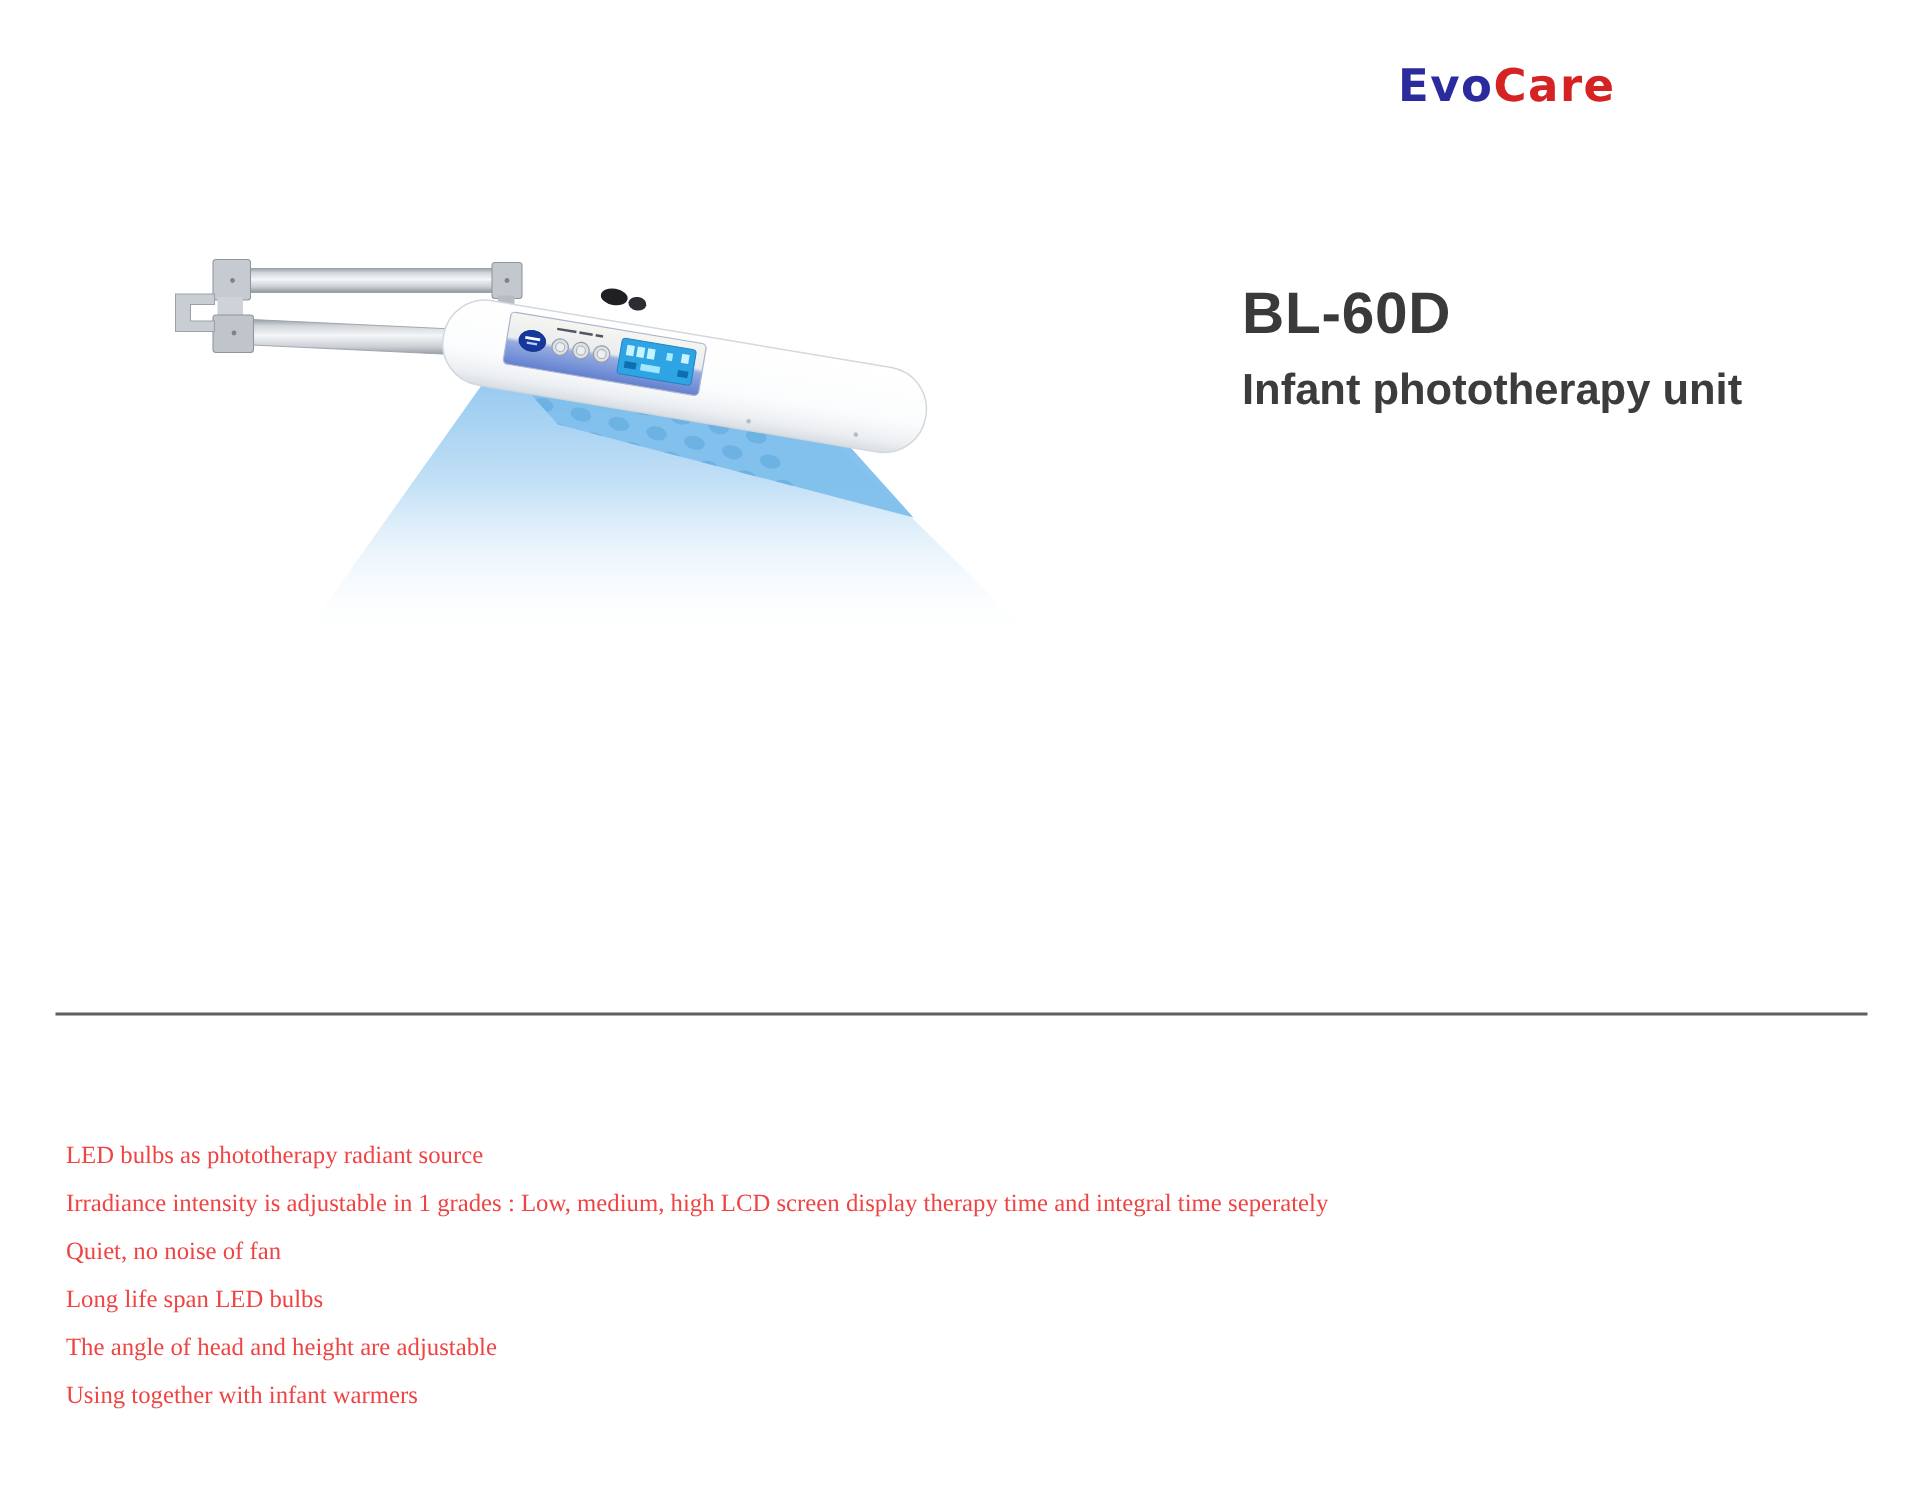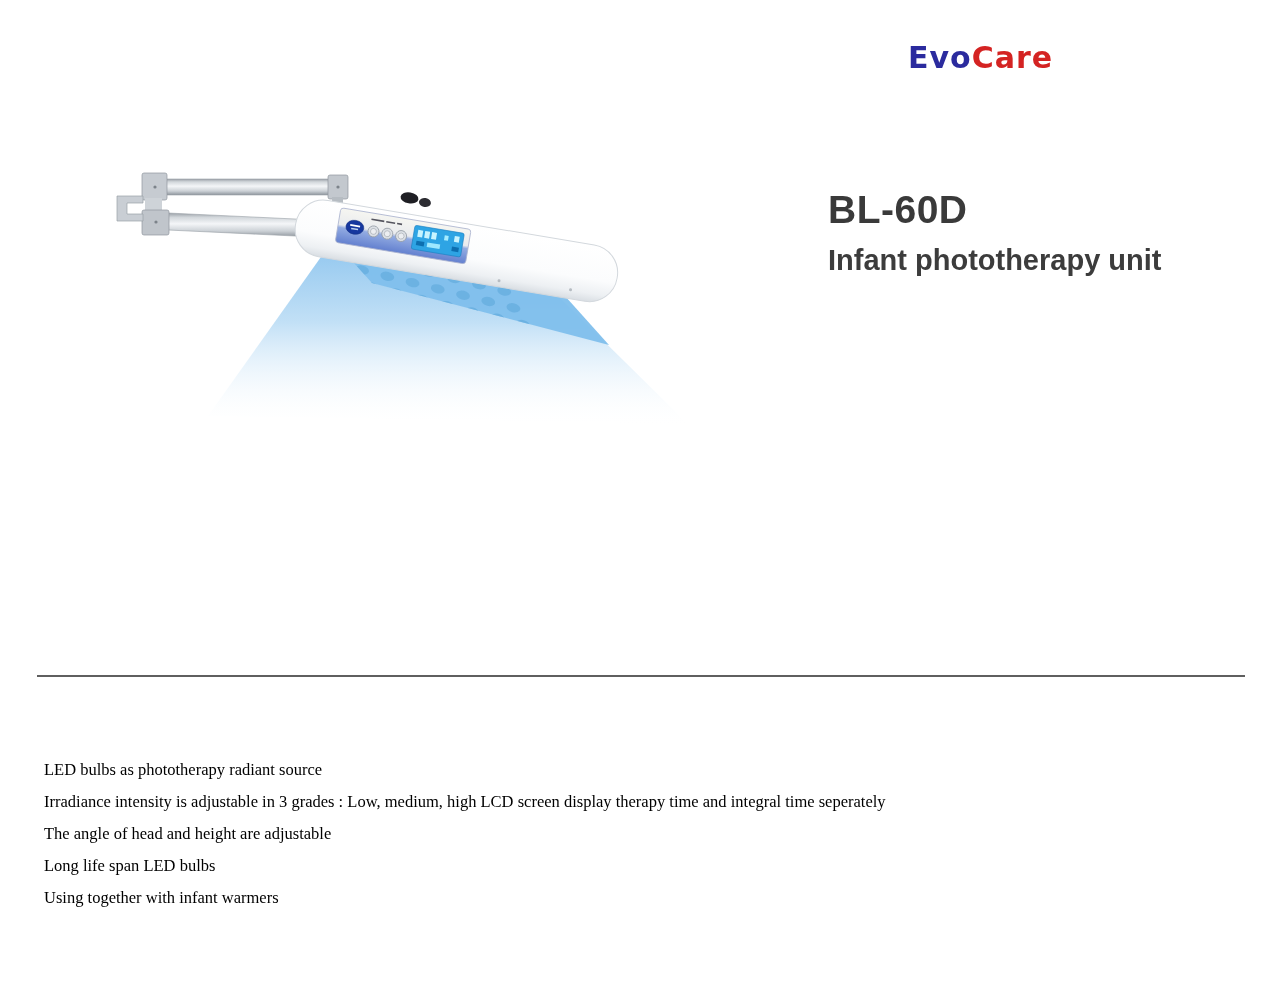--- a/index.html
+++ b/index.html
@@ -2,21 +2,21 @@
 <html><head>
 <meta charset="utf-8">
 <style>
   html,body { margin:0; padding:0; }
   body {
     width:1282px; height:1007px; position:relative;
     background:#ffffff; overflow:hidden;
     font-family:"Liberation Sans", sans-serif;
   }
   .logo {
-    position:absolute; left:908px; top:40px;
+    position:absolute; left:932px; top:40px;
     font-family:"DejaVu Sans", sans-serif;
     font-weight:bold; font-size:30px; letter-spacing:1px;
     user-select:none;
   }
   .logo-evo { color:#2b2b9e; }
   .logo-care { color:#d42322; }
 
   .device-svg { position:absolute; left:60px; top:150px; }
 
   .title-block { position:absolute; left:828px; top:190px; }
@@ -35,21 +35,21 @@
   }
 
   .features { position:absolute; left:44px; top:728px; width:1100px; }
   .features h2 {
     margin:0; font-size:29px; line-height:32px;
     font-weight:700; color:#3a3a3a;
   }
   .feat-list { margin-top:26px; }
   .feat {
     margin:0; font-family:"Liberation Serif", serif;
-    font-size:16.5px; line-height:32px; color:#000000;
+    font-size:16.5px; line-height:32px; color:#ef4444;
   }
 </style>
 </head>
 <body>
 
 <div class="logo">
   <span class="logo-evo">Evo</span><span class="logo-care">Care</span>
 </div>
 
 <svg class="device-svg" width="660" height="290" viewBox="0 0 660 290">
@@ -177,18 +177,19 @@
 <div class="title-block">
   <h1>BL-60D</h1>
   <p>Infant phototherapy unit</p>
 </div>
 
 <hr class="divider">
 
 <section class="features">
   <div class="feat-list">
     <p class="feat">LED bulbs as phototherapy radiant source</p>
-    <p class="feat">Irradiance intensity is adjustable in 3 grades : Low, medium, high LCD screen display therapy time and integral time seperately</p>
+    <p class="feat">Irradiance intensity is adjustable in 1 grades : Low, medium, high LCD screen display therapy time and integral time seperately</p>
+    <p class="feat">Quiet, no noise of fan</p>
+    <p class="feat">Long life span LED bulbs</p>
     <p class="feat">The angle of head and height are adjustable</p>
-    <p class="feat">Long life span LED bulbs</p>
     <p class="feat">Using together with infant warmers</p>
   </div>
 </section>
 
 </body></html>

